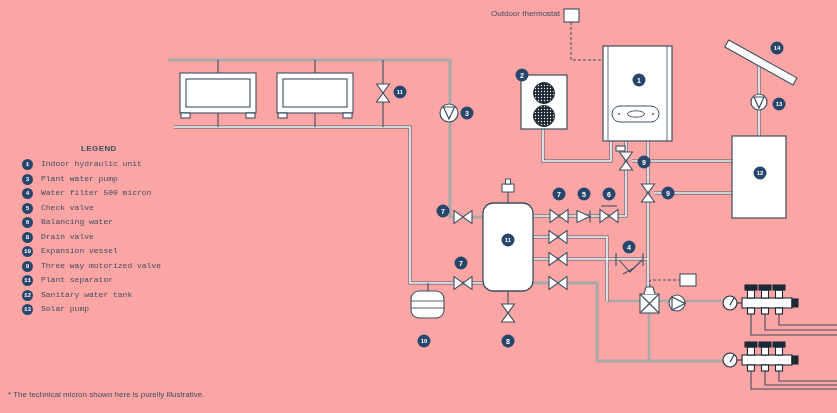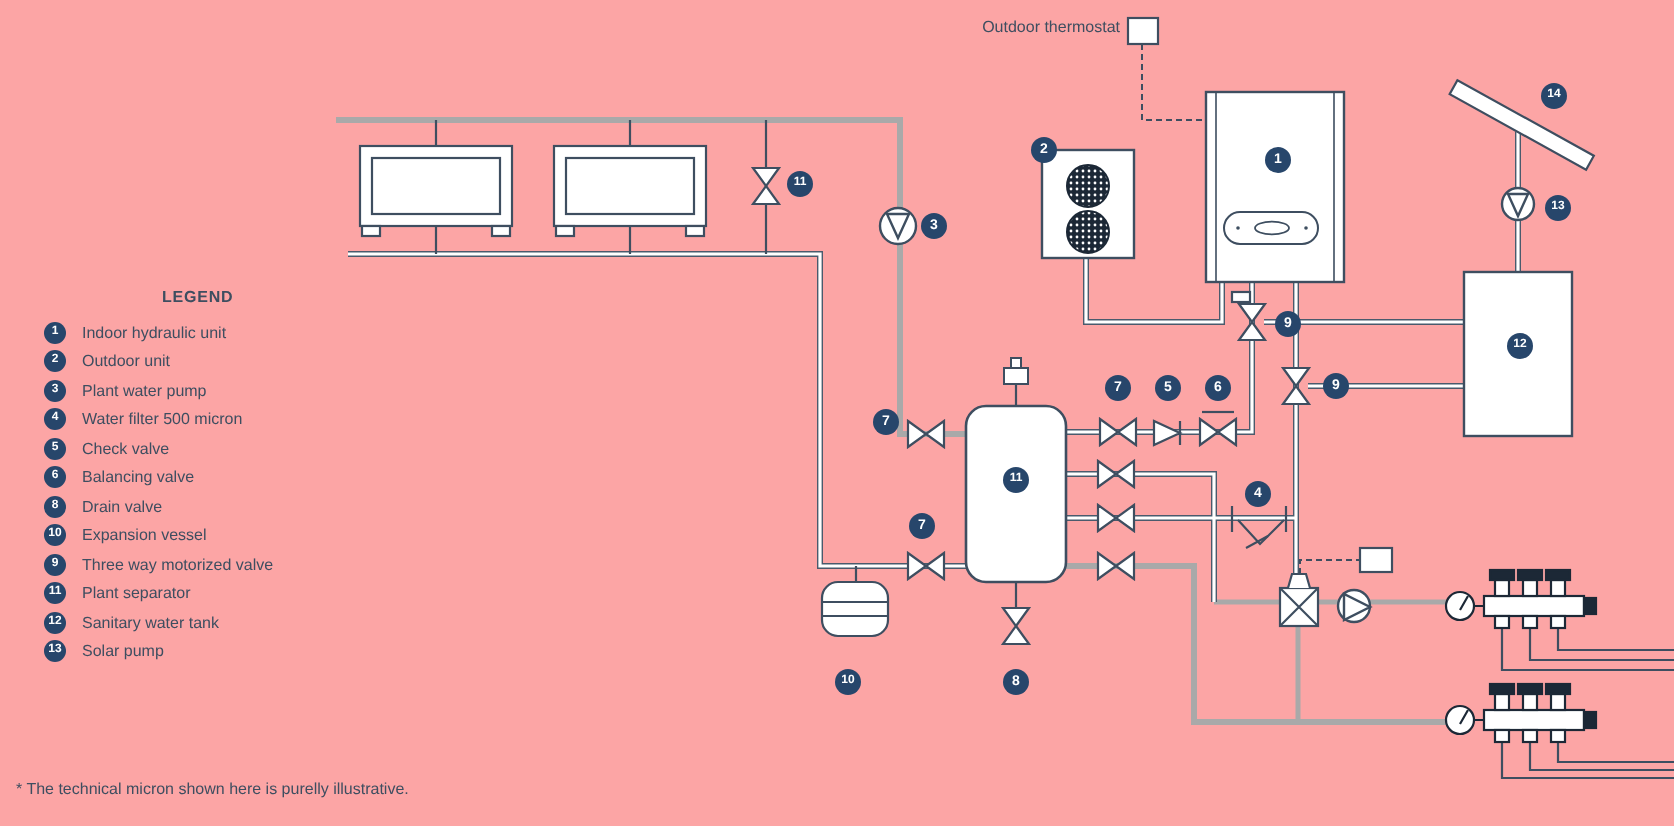--- a/index.html
+++ b/index.html
@@ -2,21 +2,21 @@
 <html><head>
 <meta charset="utf-8">
 <style>
   html,body{margin:0;padding:0;background:#fff;}
   #canvas{position:relative;width:837px;height:413px;background:#fca5a5;overflow:hidden;
           font-family:"Liberation Sans","DejaVu Sans",sans-serif;color:#3e4e60;}
   svg{position:absolute;left:0;top:0;}
   .lbl{position:absolute;font-size:8px;font-weight:500;color:#3e4e60;white-space:nowrap;}
   #legend{position:absolute;left:8px;top:144px;width:210px;}
   #legend .title{margin-left:32px;font-size:8px;font-weight:600;letter-spacing:.4px;margin-bottom:6px;padding-left:41px;}
-  .lg-row{display:flex;align-items:center;height:14.5px;}
+  .lg-row{display:flex;align-items:flex-start;height:14.5px;font-family:Liberation Mono, monospace;}
   .lg-badge{flex:0 0 11px;width:11px;height:11px;border-radius:50%;background:#27466b;color:#fff;
             font-size:6px;font-weight:700;text-align:center;line-height:11px;margin-left:14px;}
   .lg-text{margin-left:8px;font-size:8px;font-weight:500;white-space:nowrap;}
   .dbadge{position:absolute;width:13px;height:13px;border-radius:50%;background:#27466b;color:#fff;
           font-weight:700;text-align:center;line-height:13px;transform:translate(-50%,-50%);z-index:5;}
   #thermo-label{right:277px;top:9px;text-align:right;}
   #footnote{left:8px;top:390px;font-size:8px;}
 </style>
 </head>
 <body>
@@ -216,38 +216,34 @@
 <div class="lbl" id="footnote">* The technical micron shown here is purelly illustrative.</div>
 
 <div id="legend">
   <div class="title">LEGEND</div>
   <div id="legend-rows">
         <div class="lg-row">
           <div class="lg-badge" style="background: rgb(39, 70, 107);">1</div>
           <div class="lg-text">Indoor hydraulic unit</div>
         </div>
         <div class="lg-row">
-          <div class="lg-badge" style="background: rgb(39, 70, 107);">2</div>
-          <div class="lg-text">Outdoor unit</div>
-        </div>
-        <div class="lg-row">
           <div class="lg-badge" style="background: rgb(39, 70, 107);">3</div>
           <div class="lg-text">Plant water pump</div>
         </div>
         <div class="lg-row">
           <div class="lg-badge" style="background: rgb(39, 70, 107);">4</div>
           <div class="lg-text">Water filter 500 micron</div>
         </div>
         <div class="lg-row">
           <div class="lg-badge" style="background: rgb(39, 70, 107);">5</div>
           <div class="lg-text">Check valve</div>
         </div>
         <div class="lg-row">
           <div class="lg-badge" style="background: rgb(39, 70, 107);">6</div>
-          <div class="lg-text">Balancing valve</div>
+          <div class="lg-text">Balancing water</div>
         </div>
         <div class="lg-row">
           <div class="lg-badge" style="background: rgb(39, 70, 107);">8</div>
           <div class="lg-text">Drain valve</div>
         </div>
         <div class="lg-row">
           <div class="lg-badge" style="background: rgb(39, 70, 107);">10</div>
           <div class="lg-text">Expansion vessel</div>
         </div>
         <div class="lg-row">

